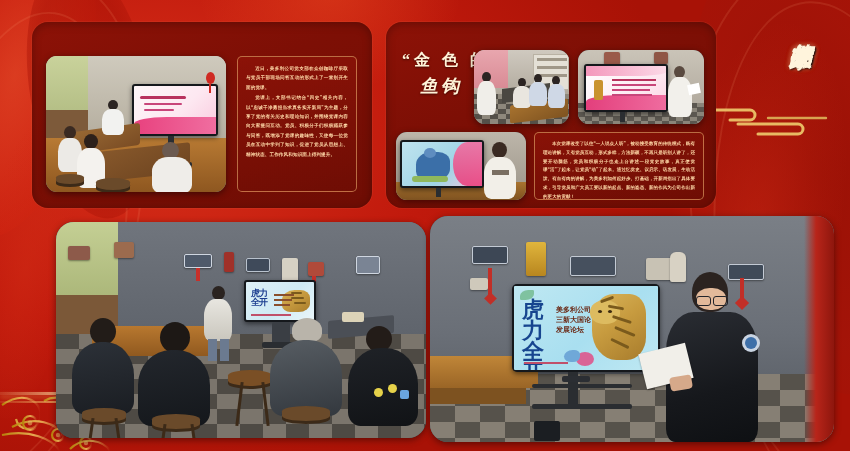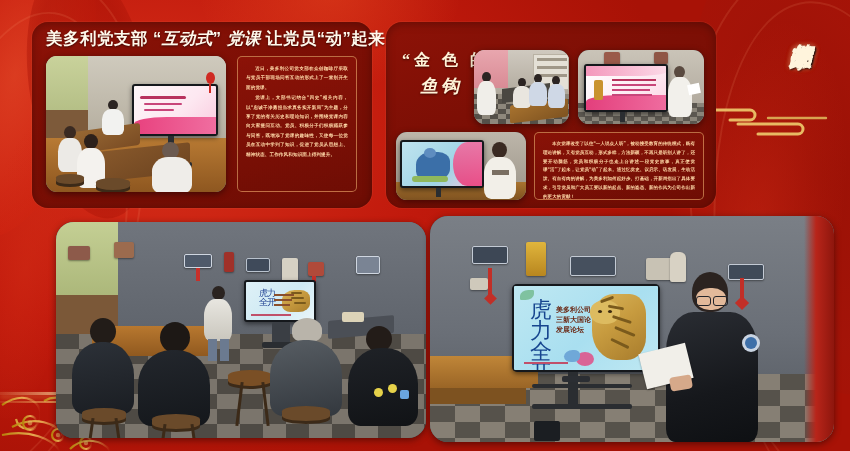--- a/index.html
+++ b/index.html
@@ -84,22 +84,22 @@
   .room.warm{background:linear-gradient(180deg,#cfc9bd 0%,#b9b2a4 45%,#8d8678 100%);}
   .tv{position:absolute;background:#15181c;border-radius:3px;box-shadow:0 2px 5px rgba(0,0,0,.5);}
   .tv .scr{position:absolute;inset:2px;border-radius:1px;overflow:hidden;}
   .stand{position:absolute;background:#2a2d31;}
   .person{position:absolute;border-radius:40% 40% 22% 22%;}
   .head{position:absolute;border-radius:50%;background:#2b2422;}
   .stool{position:absolute;border-radius:50%/35%;background:#6a4a2a;box-shadow:0 3px 0 #3c2a18;}
   .stool-leg{position:absolute;width:3px;background:#3c2a18;}
   .frame-item{position:absolute;border-radius:2px;box-shadow:0 1px 2px rgba(0,0,0,.4);}
 
-  .screen-title{position:absolute;font-weight:normal;color:#1b3d8f;
-    font-family:"Liberation Serif","DejaVu Serif",serif;line-height:1;margin-left:8px;}
+  .screen-title{position:absolute;font-weight:bold;color:#1b3d8f;
+    font-family:"Liberation Serif","DejaVu Serif",serif;line-height:1;}
   .screen-sub{position:absolute;color:#6b2a17;font-weight:bold;line-height:1.25;}
   .tiger{position:absolute;border-radius:45% 35% 40% 30%;
     background:linear-gradient(145deg,#d8b45a 0%,#c79b3f 45%,#a87c2c 100%);}
   .tiger-stripe{position:absolute;background:#7a5a1c;border-radius:2px;}
 </style>
 </head>
 <body>
 
 <div class="poster">
 
@@ -142,26 +142,20 @@
       <circle cx="30" cy="92" r="2.4"></circle>
         <circle cx="58" cy="104" r="2.2"></circle>
         <circle cx="86" cy="112" r="2.2"></circle>
     </g>
   </svg>
   <div class="gold-line"></div>
   <div class="gold-line2"></div>
 
   <div class="panel" id="panel-left">
 
-    <div class="panel-title">
-      <span>美多利党支部</span>
-      <span>“</span><span class="brush">互动式</span><span>”</span>
-      <span class="brush">党课</span>
-      <span>让党员</span><span>“</span><span>动</span><span>”</span><span>起来</span>
-    </div>
 
     <div class="photo" style="left:14px;top:34px;width:180px;height:136px;">
       <div class="ph-inner">
         <div class="room warm" style="background:linear-gradient(180deg,#d9d3c5 0%,#bdb6a6 40%,#8b8376 100%)"></div>
 
         <div style="position:absolute;left:0;top:0;width:42px;height:64%;background:linear-gradient(180deg,#c9d29b,#a9b47a)"></div>
         <div style="position:absolute;left:0;top:40%;width:44px;height:28%;background:#7d5a3a"></div>
 
         <div style="position:absolute;left:42px;top:0;right:0;height:62%;background:linear-gradient(180deg,#cfcabd,#b4ad9e)"></div>
 

